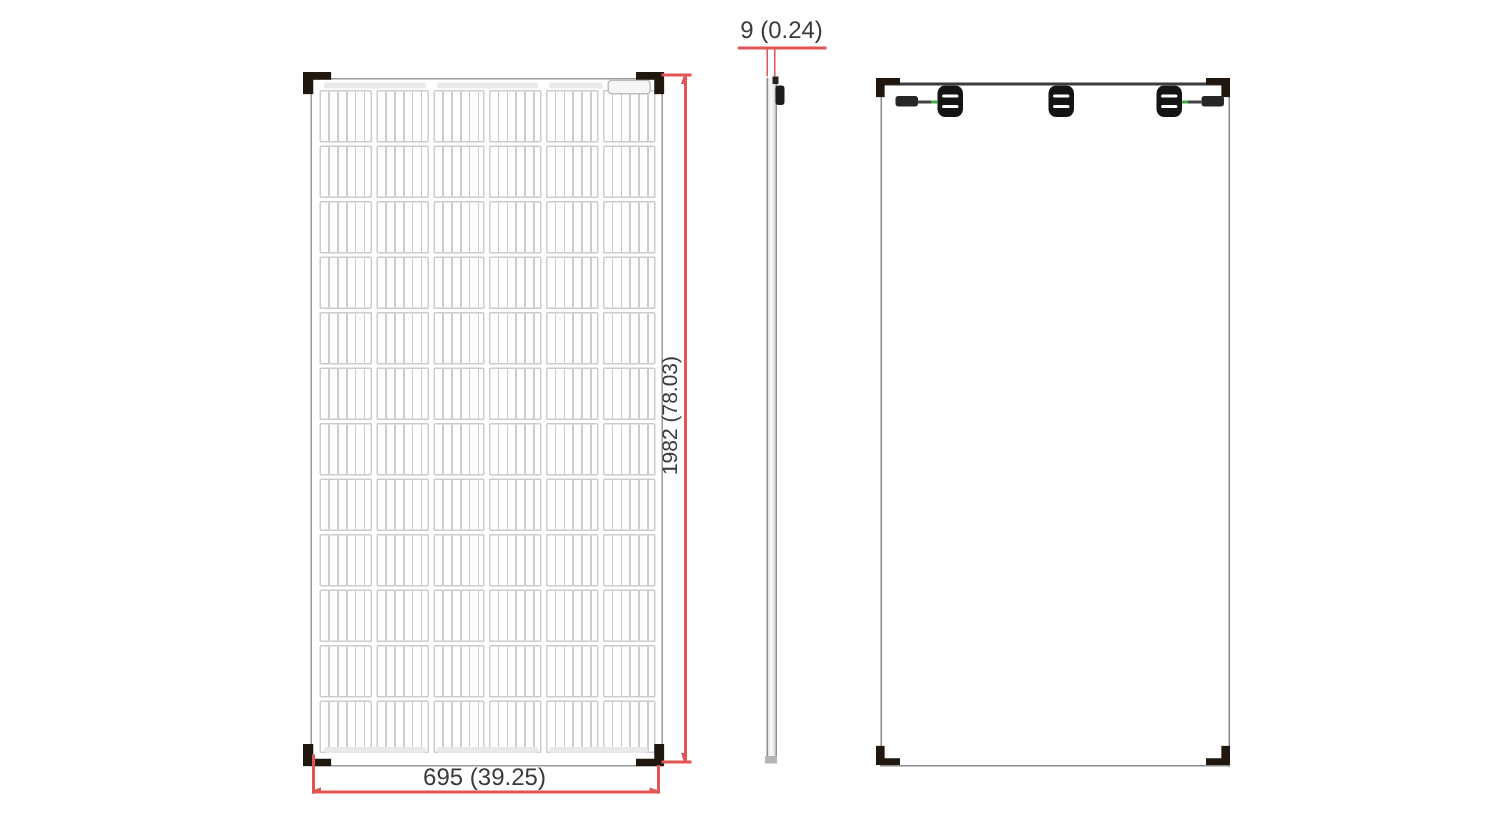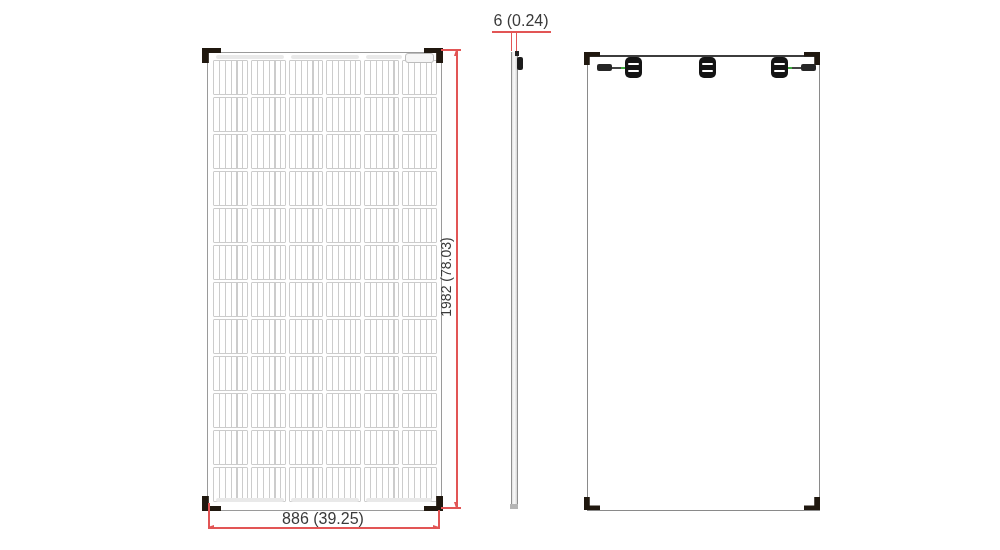--- a/index.html
+++ b/index.html
@@ -184,23 +184,23 @@
 <div class="abs dim-line" style="left:456px;top:50px;width:1.5px;height:458px;"></div>
 <div class="arrow up" style="left:454px;top:50px;"></div>
 <div class="arrow down" style="left:454px;top:502px;"></div>
 <div class="abs dim-text" style="left:446px;top:277px;transform:translate(-50%,-50%) rotate(-90deg);font-size:14px;">1982 (78.03)</div>
 
 <div class="abs dim-line" style="left:208px;top:503px;width:1.5px;height:26px;"></div>
 <div class="abs dim-line" style="left:438px;top:510px;width:1.5px;height:19px;"></div>
 <div class="abs dim-line" style="left:208px;top:527px;width:231px;height:1.5px;"></div>
 <div class="arrow left" style="left:208px;top:525px;"></div>
 <div class="arrow right" style="left:433px;top:525px;"></div>
-<div class="abs dim-text" style="left:323px;top:510px;transform:translateX(-50%);font-size:16px;">886 (39.25)</div>
-
-<div class="abs dim-text" style="left:521px;top:12px;transform:translateX(-50%);font-size:16px;">6 (0.24)</div>
+<div class="abs dim-text" style="left:323px;top:510px;transform:translateX(-50%);font-size:16px;">695 (39.25)</div>
+
+<div class="abs dim-text" style="left:521px;top:12px;transform:translateX(-50%);font-size:16px;">9 (0.24)</div>
 <div class="abs dim-line" style="left:492px;top:31px;width:59px;height:1.5px;"></div>
 <div class="abs dim-line" style="left:511px;top:32px;width:1.2px;height:19px;"></div>
 <div class="abs dim-line" style="left:516px;top:32px;width:1.2px;height:19px;"></div>
 
 <div class="abs side-bar"></div>
 <div class="abs side-top-tick"></div>
 <div class="abs side-jbox"></div>
 <div class="abs side-bottom-cap"></div>
 
 <div class="abs back-frame"></div>

